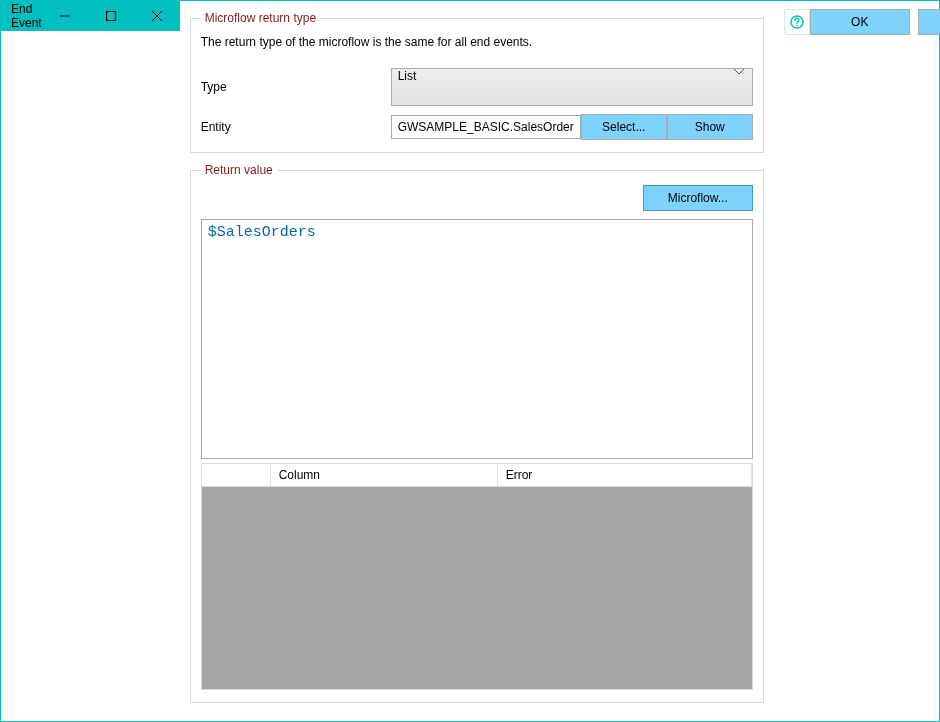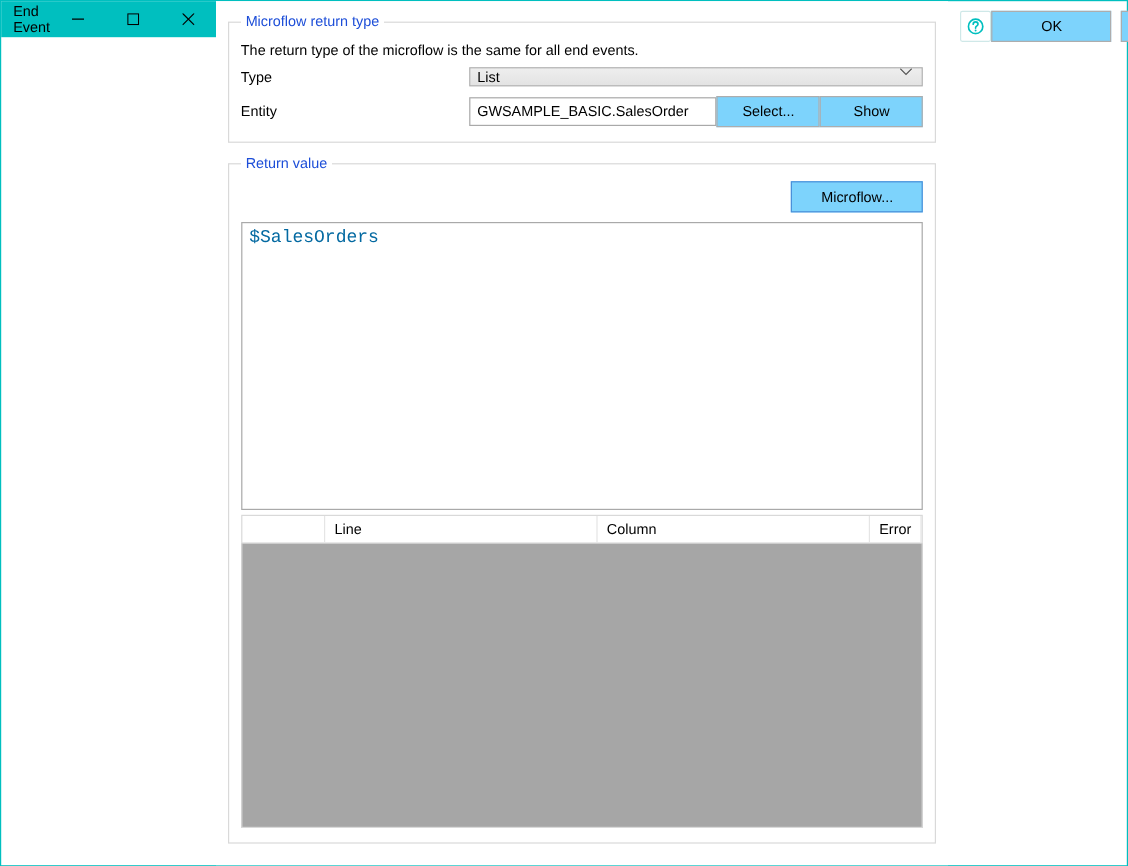--- a/index.html
+++ b/index.html
@@ -56,38 +56,38 @@
   }
   fieldset.group {
     border: 1px solid #d9d9d9;
     margin: 0 0 10px 0;
     padding: 8px 10px 12px 10px;
     position: relative;
   }
   fieldset.group > legend {
     padding: 0 4px;
     font-size: 12px;
-    color: #1d4ed8;
+    color: #7f1d1d;
   }
   .desc {
-    margin: 2px 0 7px 0;
+    margin: 2px 0 19px 0;
   }
   .form-row {
     display: flex;
     align-items: center;
     margin-bottom: 8px;
   }
   .form-row:last-child { margin-bottom: 0; }
   .form-label {
     width: 190px;
     flex: none;
   }
   .combo {
     flex: 1;
-    height: 16px;
+    height: 38px;
     border: 1px solid #adadad;
     background: linear-gradient(#eee,#e3e3e3);
     display: flex;
     align-items: flex-start;
     justify-content: space-between;
     padding: 0 4px 0 6px;
     box-sizing: border-box;
   }
   .combo .chev {
     width: 18px;
@@ -262,21 +262,20 @@
 
       <div class="gen-row">
         <button type="button" class="btn primary-outline" style="min-width:110px">Microflow...</button>
       </div>
 
       <div class="editor">$SalesOrders</div>
 
       <div class="error-table-wrap">
         <div class="error-header">
           <div class="col col-icon"></div>
-          <div class="col col-line">Line</div>
           <div class="col col-column">Column</div>
           <div class="col col-error">Error</div>
         </div>
         <div class="error-body"></div>
       </div>
     </fieldset>
 
   </div>
 
   <div class="footer">

